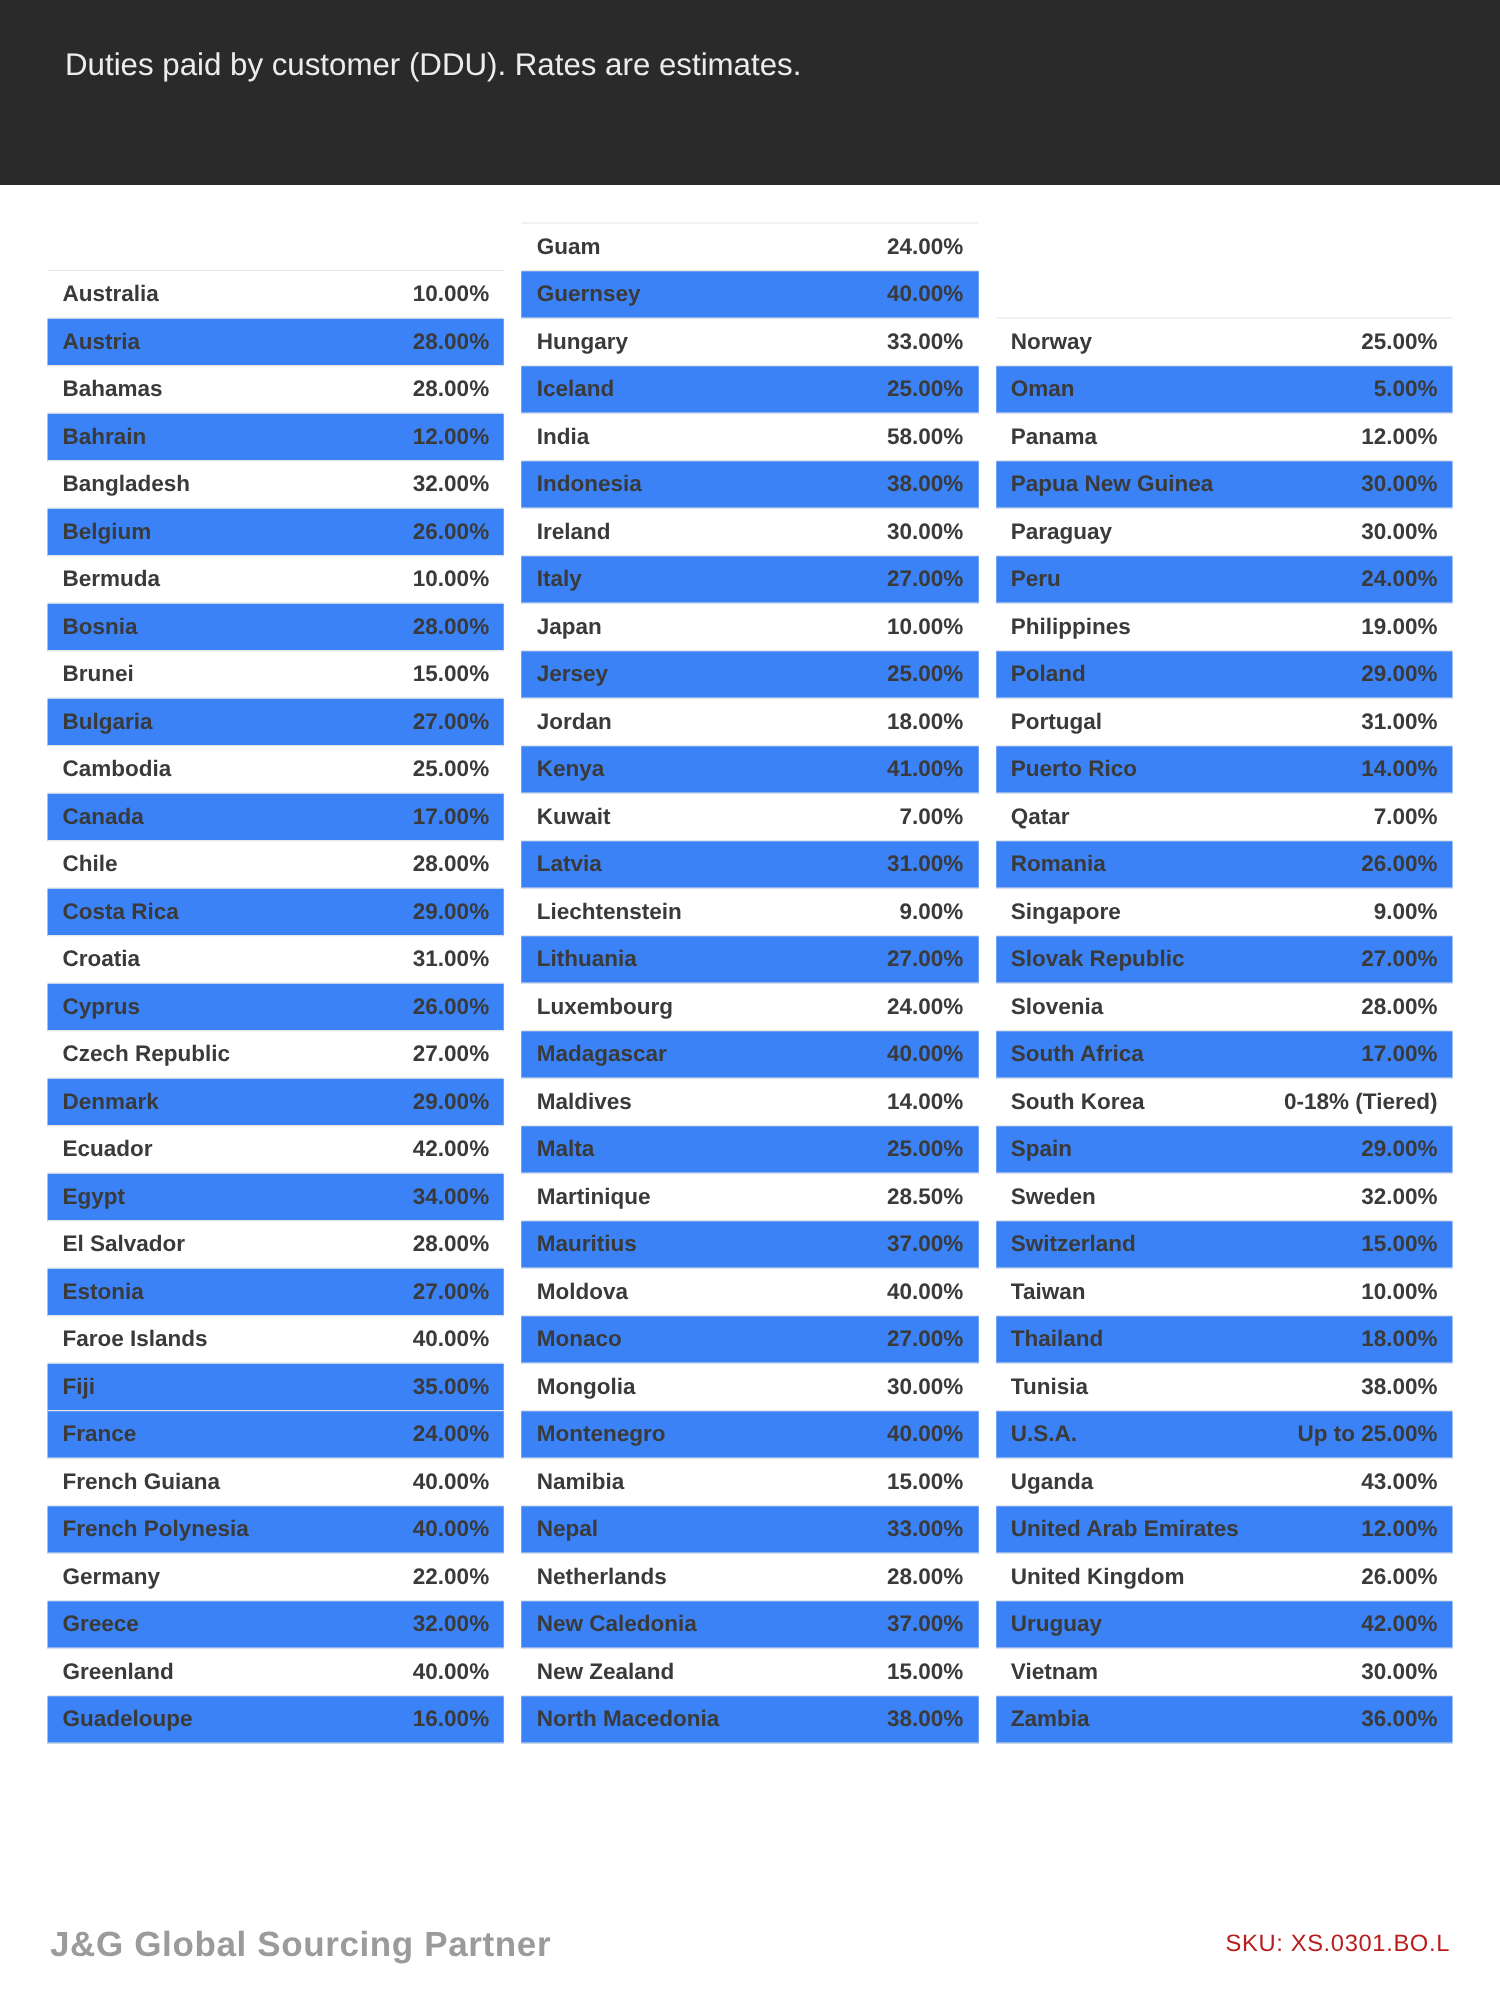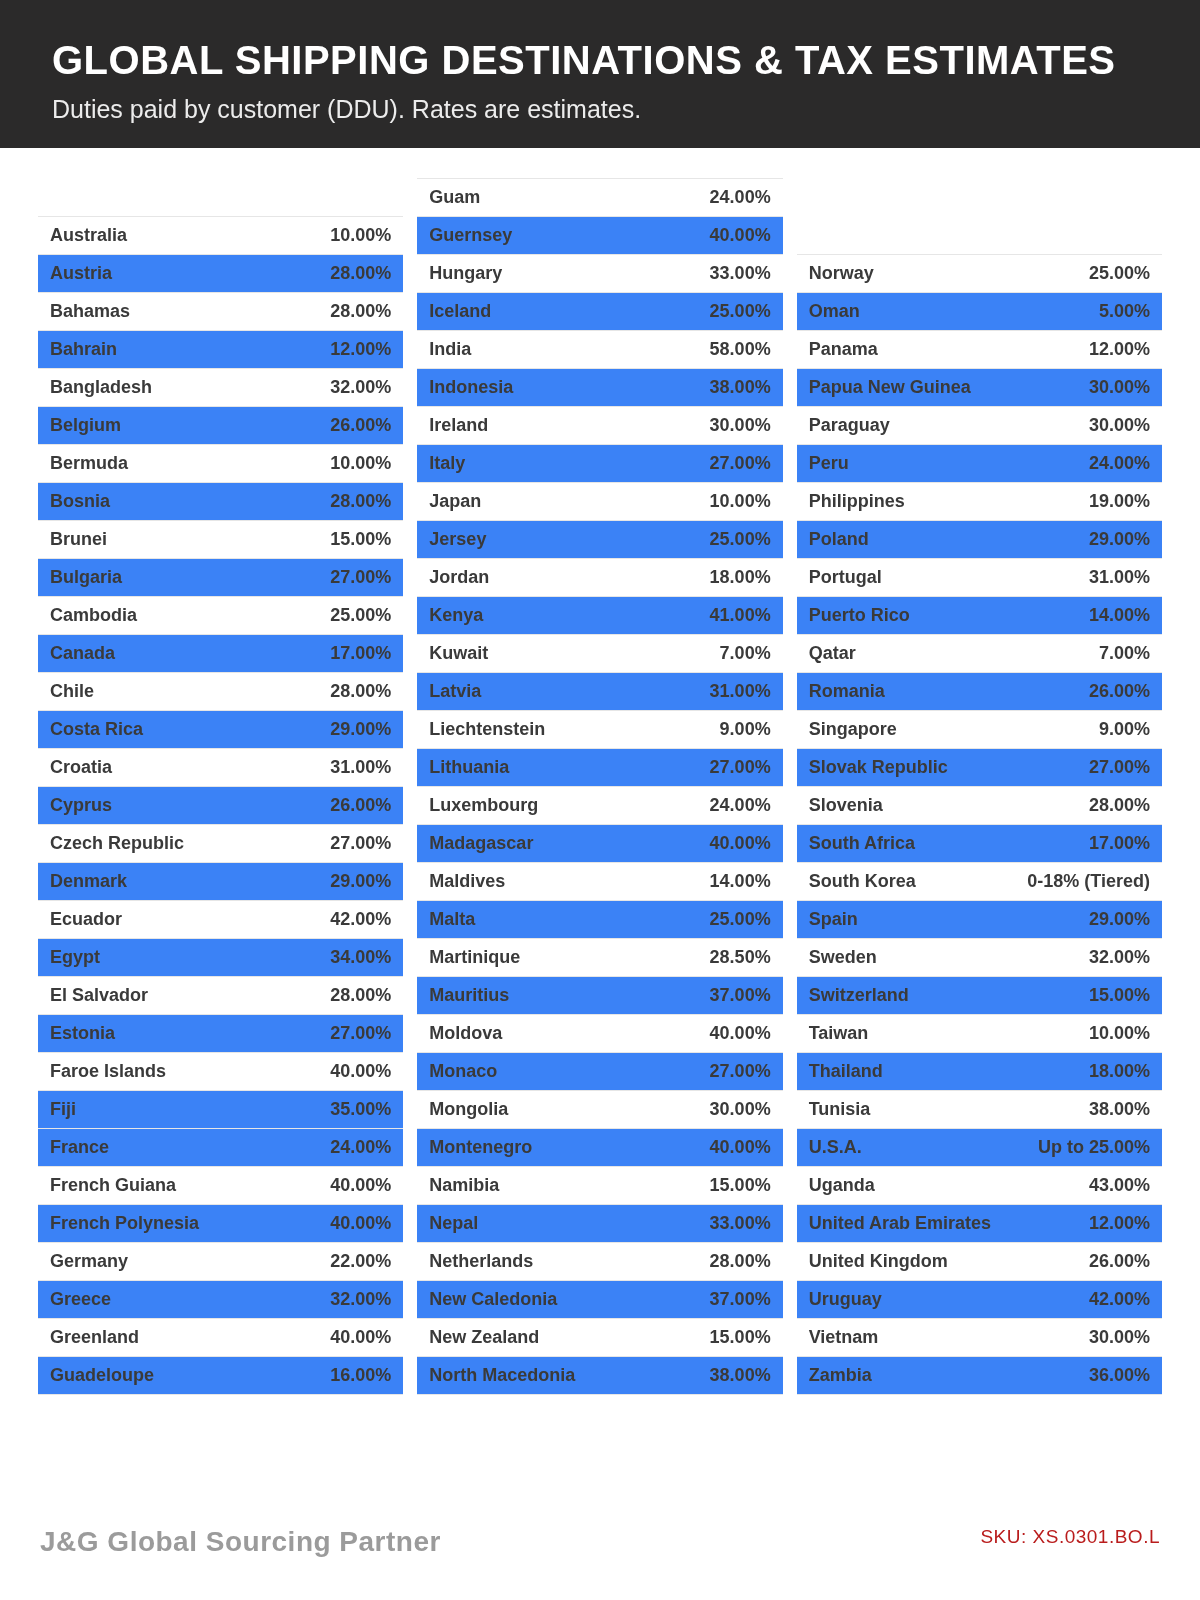--- a/index.html
+++ b/index.html
@@ -61,43 +61,42 @@
     font-size: 18px;
     font-weight: bold;
     color: #3a3a3a;
     white-space: nowrap;
     margin-left: 8px;
   }
   .footer {
     position: absolute;
     left: 40px;
     right: 40px;
-    bottom: 42px;
+    bottom: 28px;
     display: flex;
     justify-content: space-between;
-    align-items: flex-start;
+    align-items: center;
   }
   .brand {
     font-size: 28px;
     font-weight: bold;
     color: #9b9b9b;
     letter-spacing: 0.5px;
   }
   .sku {
     font-size: 19px;
     font-weight: normal;
     color: #b91c1c;
     letter-spacing: 0.5px;
   }
 </style>
 </head>
 <body>
 
 <div class="header">
-  <h1>GLOBAL SHIPPING DESTINATIONS &amp; TAX ESTIMATES</h1>
   <p>Duties paid by customer (DDU). Rates are estimates.</p>
 </div>
 
 <div class="main">
   <div class="col">
       <div class="row">
         <span class="country">Australia</span>
         <span class="rate">10.00%</span>
       </div>
       <div class="row alt">

